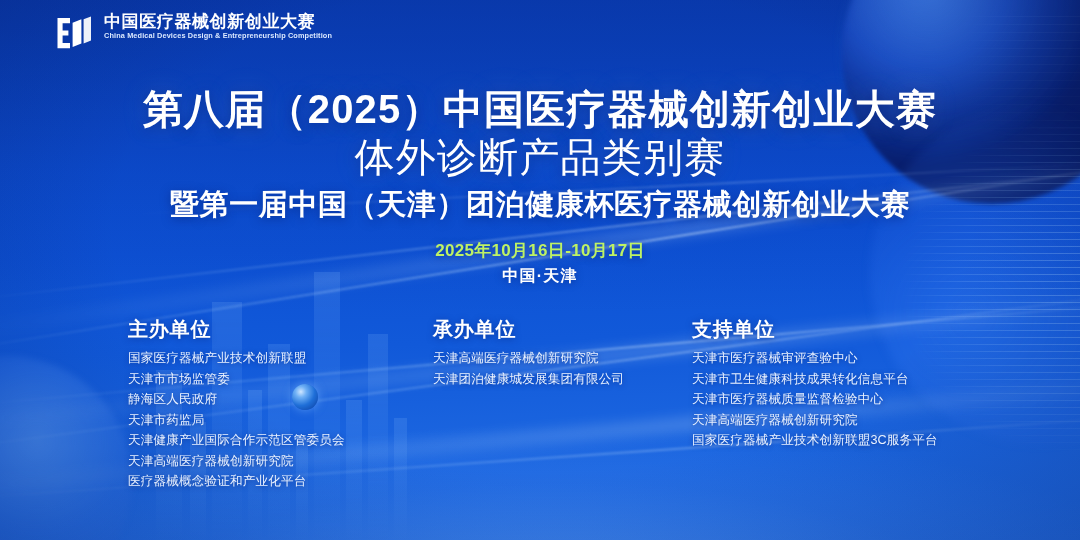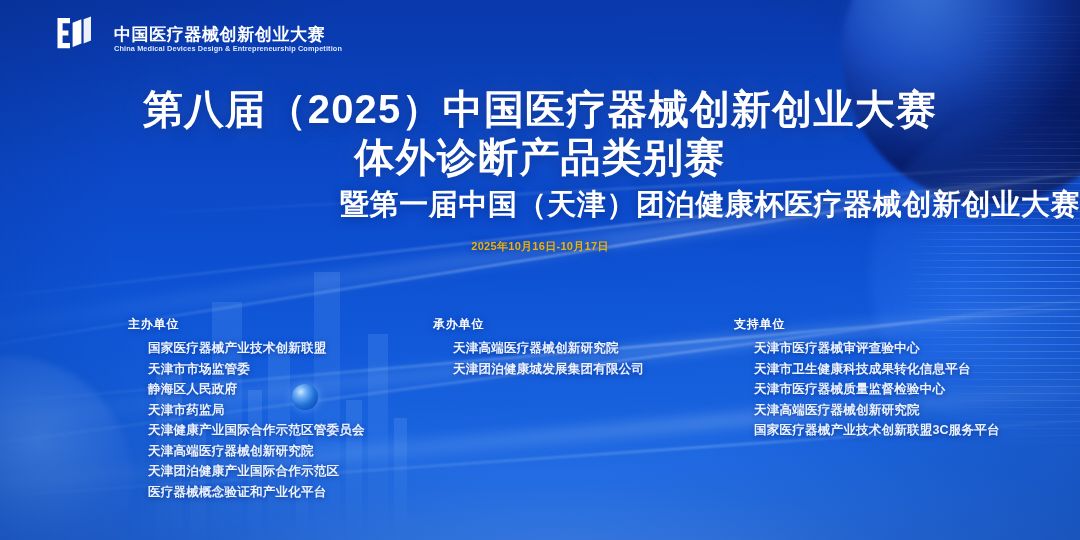--- a/index.html
+++ b/index.html
@@ -127,21 +127,21 @@
     background: radial-gradient(ellipse 820px 470px at 50% 42%, rgba(0,0,0,0) 52%, rgba(4,20,80,0.30) 100%);
   }
 
   
   .content { position: absolute; inset: 0; }
 
   
   .logo-row {
     position: absolute;
     left: 54px; top: 13px;
-    display: flex; align-items: flex-end; gap: 20px;
+    display: flex; align-items: flex-start; gap: 10px;
   }
   .logo-mark { width: 40px; height: 40px; flex: 0 0 auto; }
   .logo-text { display: flex; flex-direction: column; justify-content: center; gap: 1px; }
   .logo-cn {
     color: #ffffff; font-size: 17px; font-weight: 700;
     letter-spacing: .6px; line-height: 1.08; white-space: nowrap;
   }
   .logo-en {
     color: #dbe9ff; font-size: 7.2px; font-weight: 700;
     letter-spacing: .12px; line-height: 1.1; white-space: nowrap;
@@ -150,63 +150,61 @@
 
   
   .titles { position: absolute; left: 0; right: 0; top: 86px; text-align: center; }
   .title-1 {
     color: #ffffff; font-size: 40px; font-weight: 700;
     letter-spacing: 1.2px; line-height: 1.18;
     text-shadow: 0 2px 12px rgba(4,28,110,0.55), 0 0 26px rgba(150,200,255,0.22);
     white-space: nowrap;
   }
   .title-2 {
-    color: #ffffff; font-size: 40px; font-weight: 700;
+    color: #ffffff; font-size: 40px; font-weight: 400;
     letter-spacing: 1.2px; line-height: 1.2;
     text-shadow: 0 2px 12px rgba(4,28,110,0.55), 0 0 26px rgba(150,200,255,0.22);
     white-space: nowrap;
   }
   .title-3 {
     margin-top: 6px;
     color: #ffffff; font-size: 29px; font-weight: 700;
     letter-spacing: .6px; line-height: 1.2;
     text-shadow: 0 2px 10px rgba(4,28,110,0.5);
     white-space: nowrap;
-    text-align: right;
   }
 
   
   .meta { position: absolute; left: 0; right: 0; top: 238px; text-align: center; }
   .meta-date {
-    color: #eab308; font-size: 11px; font-weight: 700; letter-spacing: .3px;
+    color: #bef264; font-size: 17px; font-weight: 700; letter-spacing: .3px;
     line-height: 1.5; white-space: nowrap;
     text-shadow: 0 1px 7px rgba(4,28,110,0.5);
   }
   .meta-place {
     color: #ffffff; font-size: 16px; font-weight: 700; letter-spacing: 1.2px;
     line-height: 1.45; white-space: nowrap;
     text-shadow: 0 1px 7px rgba(4,28,110,0.5);
   }
 
   
   .orgs { position: absolute; left: 0; right: 0; top: 316px; height: 190px; }
   .org-col { position: absolute; top: 0; }
   .org-col.c1 { left: 128px; }
   .org-col.c2 { left: 433px; }
-  .org-col.c3 { left: 734px; }
+  .org-col.c3 { left: 692px; }
   .org-head {
-    color: #ffffff; font-size: 12px; font-weight: 700;
+    color: #ffffff; font-size: 20px; font-weight: 700;
     letter-spacing: .8px; margin-bottom: 5px; white-space: nowrap;
     text-shadow: 0 1px 6px rgba(4,28,110,0.5);
   }
   .org-item {
-    color: #eaf2ff; font-size: 12.6px; font-weight: 700;
+    color: #eaf2ff; font-size: 12.6px; font-weight: 400;
     letter-spacing: .15px; line-height: 1.63; white-space: nowrap;
     text-shadow: 0 1px 5px rgba(4,28,110,0.55);
-    margin-left: 20px;
   }
 </style>
 </head>
 <body>
 
 <div id="banner">
 
   <div class="bg-base"></div>
   <div class="bg-deep-top"></div>
   <div class="stripes-2"></div>
@@ -257,32 +255,32 @@
     </div>
 
     <div class="titles">
       <div class="title-1">第八届（2025）中国医疗器械创新创业大赛</div>
       <div class="title-2">体外诊断产品类别赛</div>
       <div class="title-3">暨第一届中国（天津）团泊健康杯医疗器械创新创业大赛</div>
     </div>
 
     <div class="meta">
       <div class="meta-date">2025年10月16日-10月17日</div>
+      <div class="meta-place">中国·天津</div>
     </div>
 
     <div class="orgs">
       <div class="org-col c1">
         <div class="org-head">主办单位</div>
         <div class="org-item">国家医疗器械产业技术创新联盟</div>
         <div class="org-item">天津市市场监管委</div>
         <div class="org-item">静海区人民政府</div>
         <div class="org-item">天津市药监局</div>
         <div class="org-item">天津健康产业国际合作示范区管委员会</div>
         <div class="org-item">天津高端医疗器械创新研究院</div>
-        <div class="org-item">天津团泊健康产业国际合作示范区</div>
         <div class="org-item">医疗器械概念验证和产业化平台</div>
       </div>
 
       <div class="org-col c2">
         <div class="org-head">承办单位</div>
         <div class="org-item">天津高端医疗器械创新研究院</div>
         <div class="org-item">天津团泊健康城发展集团有限公司</div>
       </div>
 
       <div class="org-col c3">

